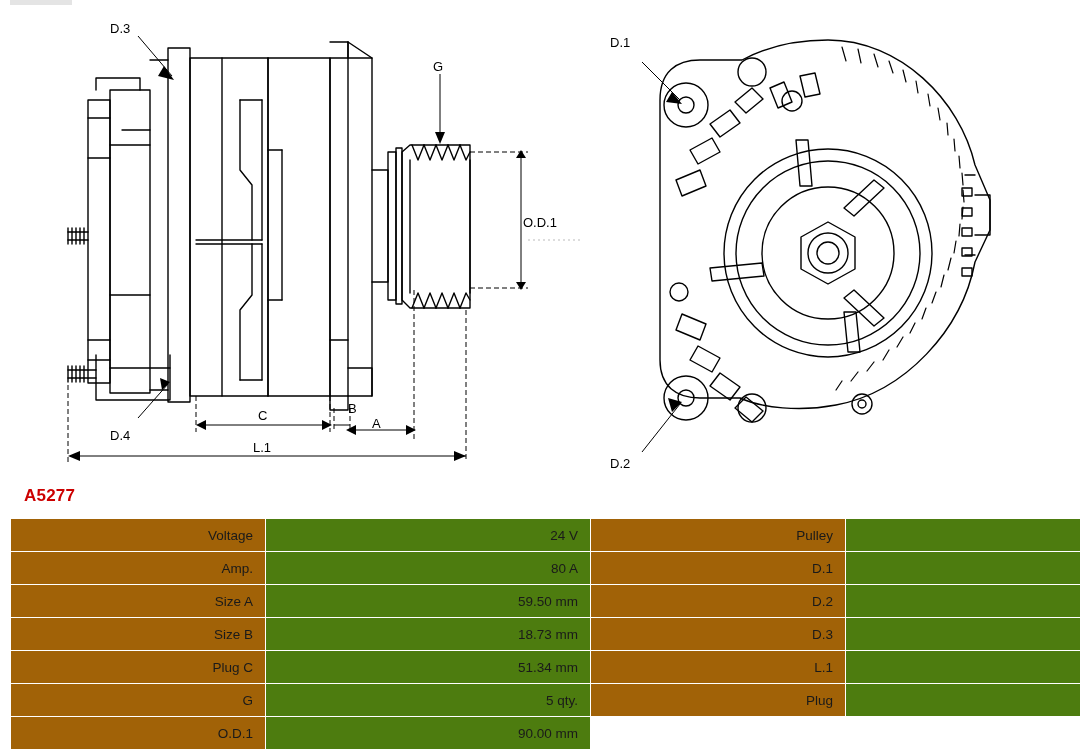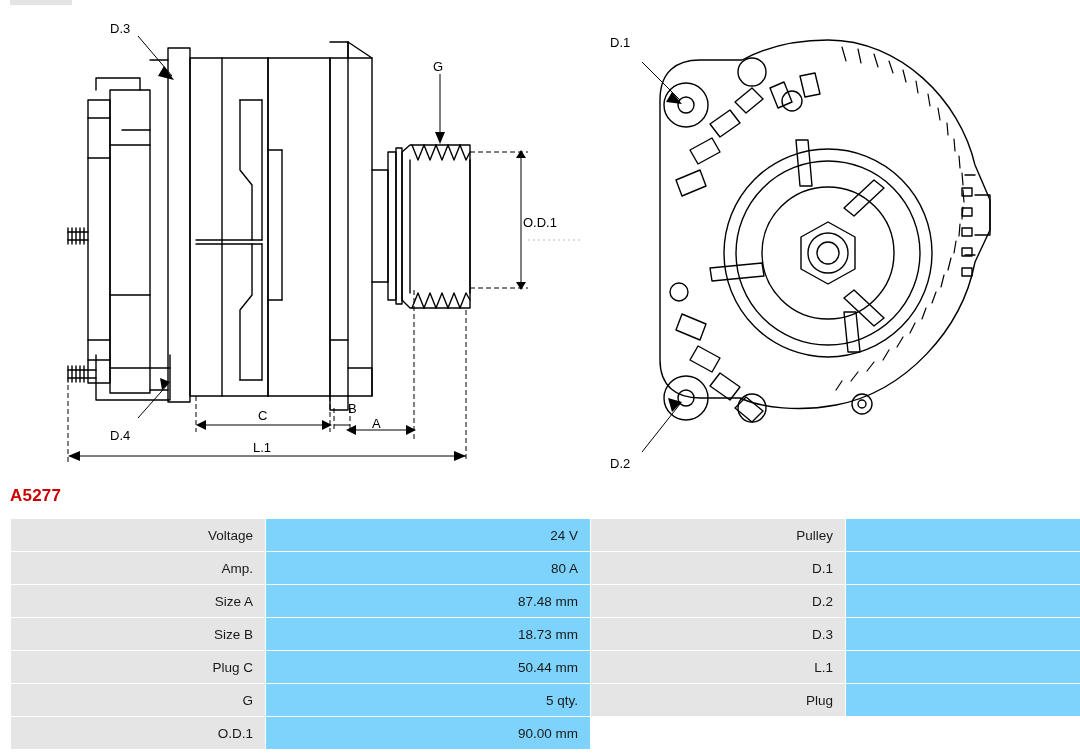--- a/index.html
+++ b/index.html
@@ -22,21 +22,21 @@
   }
   .drawing {
     position: absolute;
     left: 0;
     top: 0;
     width: 1080px;
     height: 480px;
   }
   .part-number {
     position: absolute;
-    left: 10px;
+    left: 24px;
     top: 486px;
     font-size: 17px;
     font-weight: bold;
     color: #cc0000;
     letter-spacing: 0.2px;
   }
   .spec-table-wrap {
     position: absolute;
     left: 10px;
     top: 518px;
@@ -48,27 +48,27 @@
     table-layout: fixed;
   }
   table.spec td {
     border: 1px solid #ffffff;
     height: 32px;
     padding: 0 12px;
     font-size: 13.5px;
     vertical-align: middle;
   }
   td.label {
-    background: #e5e5e5;
+    background: #a16207;
     text-align: right;
     width: 230px;
     color: #1a1a1a;
   }
   td.value {
-    background: #7dd3fc;
+    background: #4d7c0f;
     text-align: right;
     width: 300px;
     color: #1a1a1a;
   }
   td.empty {
     background: #ffffff;
     border: 1px solid #ffffff;
   }
   .top-crumb {
     position: absolute;
@@ -305,33 +305,33 @@
           <td class="value">AP</td>
         </tr>
         <tr>
           <td class="label">Amp.</td>
           <td class="value">80 A</td>
           <td class="label">D.1</td>
           <td class="value">12.50 mm</td>
         </tr>
         <tr>
           <td class="label">Size A</td>
-          <td class="value">87.48 mm</td>
+          <td class="value">59.50 mm</td>
           <td class="label">D.2</td>
           <td class="value">14.50 mm</td>
         </tr>
         <tr>
           <td class="label">Size B</td>
           <td class="value">18.73 mm</td>
           <td class="label">D.3</td>
           <td class="value">14.50 mm</td>
         </tr>
         <tr>
           <td class="label">Plug C</td>
-          <td class="value">50.44 mm</td>
+          <td class="value">51.34 mm</td>
           <td class="label">L.1</td>
           <td class="value">202.00 mm</td>
         </tr>
         <tr>
           <td class="label">G</td>
           <td class="value">5 qty.</td>
           <td class="label">Plug</td>
           <td class="value">PL_2003</td>
         </tr>
         <tr>

